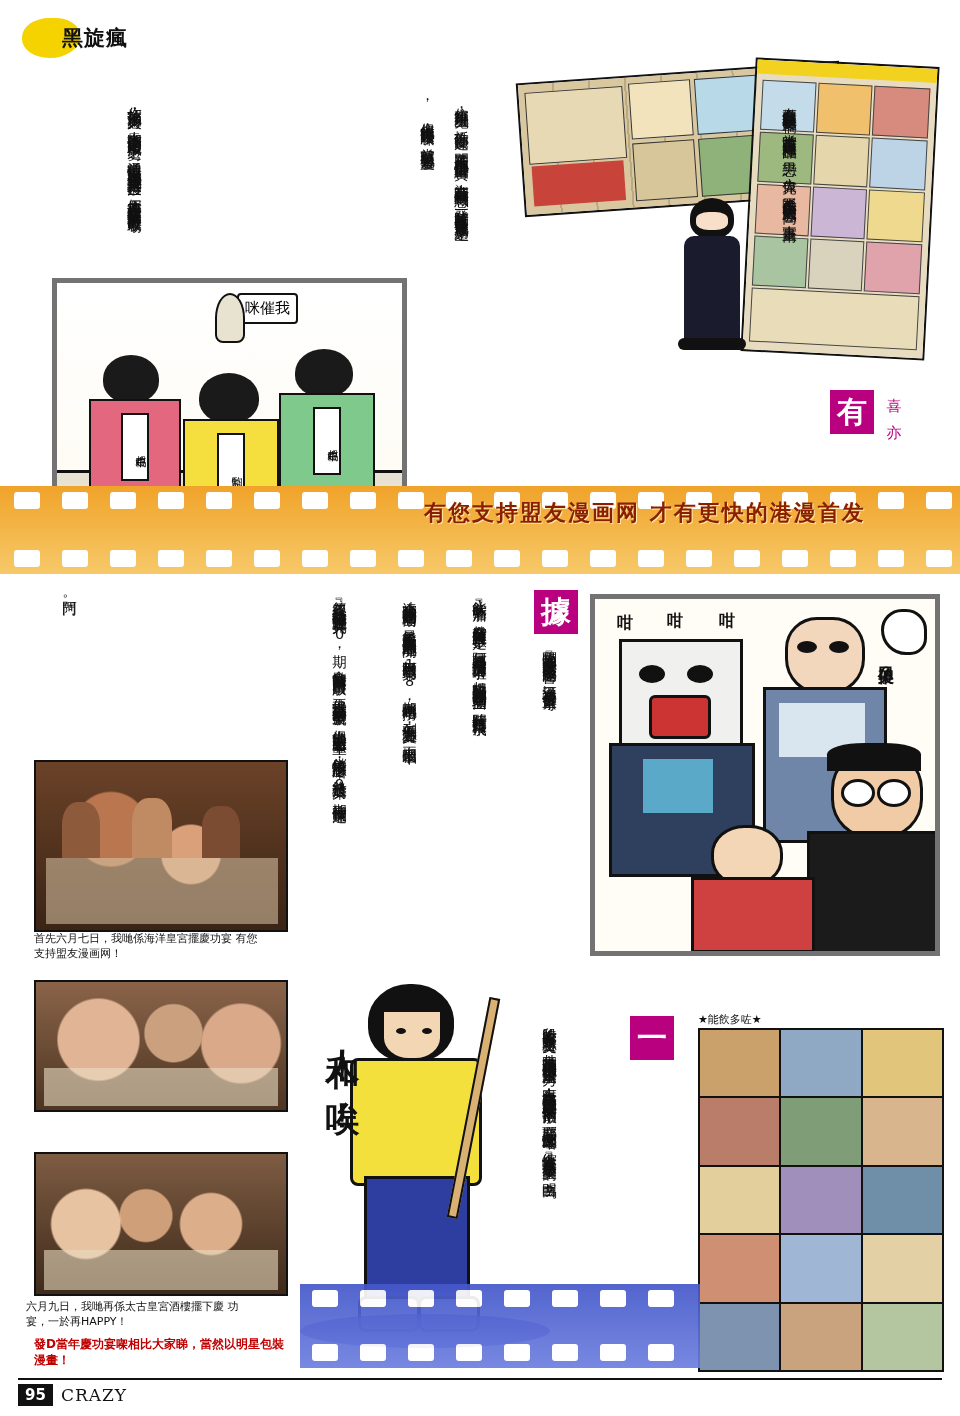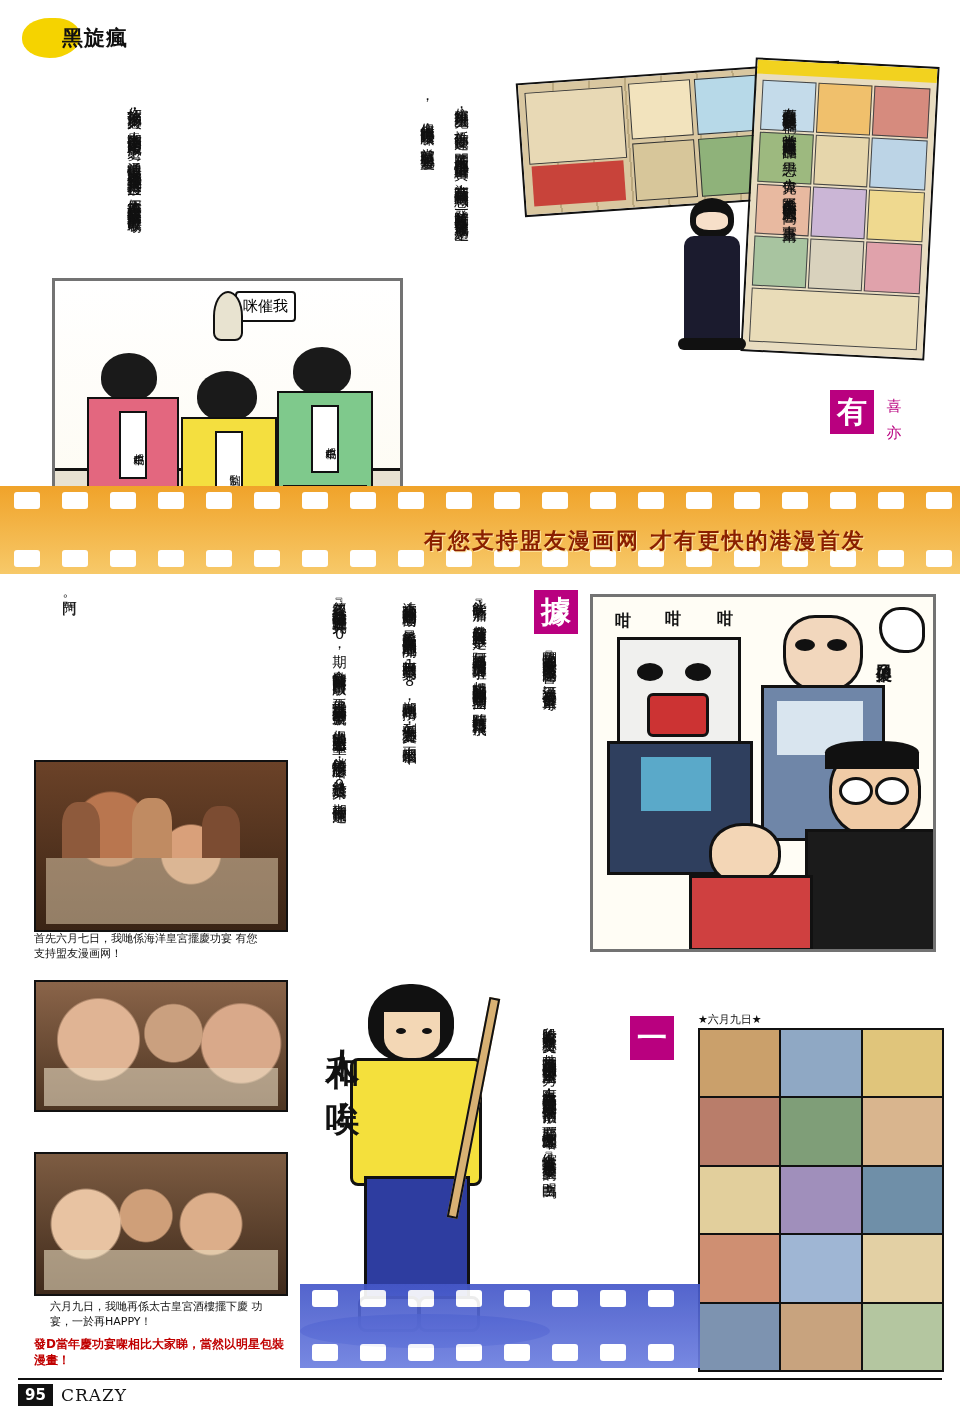--- a/index.html
+++ b/index.html
@@ -75,21 +75,21 @@
     position: absolute;
     font-size: 15px;
     color: #b9007f;
     font-family: "DejaVu Sans", sans-serif;
     writing-mode: vertical-rl;
     text-orientation: upright;
   }
   
   .cartoon {
     position: absolute;
-    border: 3px solid #737373;
+    border: 5px solid #737373;
     background: #fdf6e5;
     overflow: hidden;
   }
   #cartoon-top {
     left: 52px; top: 278px;
     width: 345px; height: 262px;
   }
   .ct-floor {
     position: absolute; left: 0; bottom: 0; width: 100%; height: 72px;
     background: #e8e2d2;
@@ -145,21 +145,20 @@
   
   .bannertext {
     position: absolute;
     font-size: 22px;
     font-weight: bold;
     color: #8a1f00;
     font-family: "DejaVu Sans", sans-serif;
     letter-spacing: 2px;
     white-space: nowrap;
     text-shadow: 1px 1px 0 #ffe9a8;
-    margin-top: 28px;
   }
   
   .photo {
     position: absolute;
     border: 2px solid #111;
     overflow: hidden;
   }
   .photo .grain {
     position: absolute; left:0; top:0; width:100%; height:100%;
   }
@@ -447,21 +446,21 @@
   </div>
 
   <div class="photo" style="left:34px; top:1152px; width:250px; height:140px;">
     <div class="grain" style="background:
       radial-gradient(circle at 20% 50%, #e8c3a2 0 16%, transparent 17%),
       radial-gradient(circle at 44% 44%, #cf9f79 0 16%, transparent 17%),
       radial-gradient(circle at 70% 50%, #dcae8a 0 16%, transparent 17%),
       linear-gradient(#7d5c42,#3f2a1b);"></div>
     <div style="position:absolute;left:8px;top:96px;width:234px;height:40px;background:rgba(232,218,190,.6);"></div>
   </div>
-  <div class="caption" style="left:50px; top:1300px;">六月九日，我哋再係太古皇宮酒樓擺下慶
+  <div class="caption" style="left:26px; top:1300px;">六月九日，我哋再係太古皇宮酒樓擺下慶
 功宴，一於再HAPPY！</div>
   <div class="caption red" style="left:34px; top:1336px; width:250px;">發D當年慶功宴㗎相比大家睇，當然以明星包裝漫畫！</div>
 
   <div id="boy-panel">
     <div style="position:absolute;left:68px;top:4px;width:86px;height:78px;background:#111;border-radius:48% 48% 44% 44%;"></div>
     <div style="position:absolute;left:84px;top:32px;width:56px;height:46px;background:#f3d7b5;border-radius:0 0 44% 44%;"></div>
     <div style="position:absolute;left:96px;top:48px;width:10px;height:6px;background:#111;border-radius:50%;"></div>
     <div style="position:absolute;left:122px;top:48px;width:10px;height:6px;background:#111;border-radius:50%;"></div>
     <div style="position:absolute;left:50px;top:78px;width:126px;height:122px;background:#f4e03c;border:3px solid #111;border-radius:8px;"></div>
     <div style="position:absolute;left:64px;top:196px;width:100px;height:126px;background:#2e3da0;border:3px solid #111;"></div>
@@ -470,21 +469,21 @@
 
     <div style="position:absolute;left:168px;top:16px;width:7px;height:220px;background:#d8b173;border:2px solid #111;transform:rotate(11deg);"></div>
 
     <div style="position:absolute;left:0;top:334px;width:250px;height:34px;background:#4558c9;border-radius:50%;opacity:.8;"></div>
   </div>
   <div class="bigv" style="left:320px; top:1022px; height:280px;">人和！唉！</div>
 
   <div class="bigchar" style="left:630px; top:1016px;">一</div>
   <div class="vcol vtext" style="left:540px; top:1016px; height:300px;">段時後有有密友向志文交待，其實當晚果場鬧劇係一場辦公室政治秀，有人眼紅本書賣得所以策劃後宮政變事件來個一拍兩散，是耶非耶志文都懶理咯，綜合性漫畫嘛『人和』是最重要的，明白嗎？</div>
 
-  <div class="label-star" style="left:698px; top:1012px;">★六月九日★</div>
+  <div class="label-star" style="left:698px; top:1012px;">★能飲多咗★</div>
   <div class="gridcomic" style="left:698px; top:1028px; width:242px; height:340px; grid-template-columns: repeat(3, 1fr); grid-template-rows: repeat(5, 1fr);">
     <div style="background:#caa06b;"></div>
       <div style="background:#8fa8c4;"></div>
       <div style="background:#e0c57b;"></div>
     <div style="background:#b97d6a;"></div>
       <div style="background:#7f9e78;"></div>
       <div style="background:#d9b58e;"></div>
     <div style="background:#e2cf9c;"></div>
       <div style="background:#a08fbb;"></div>
       <div style="background:#6f8fa8;"></div>

